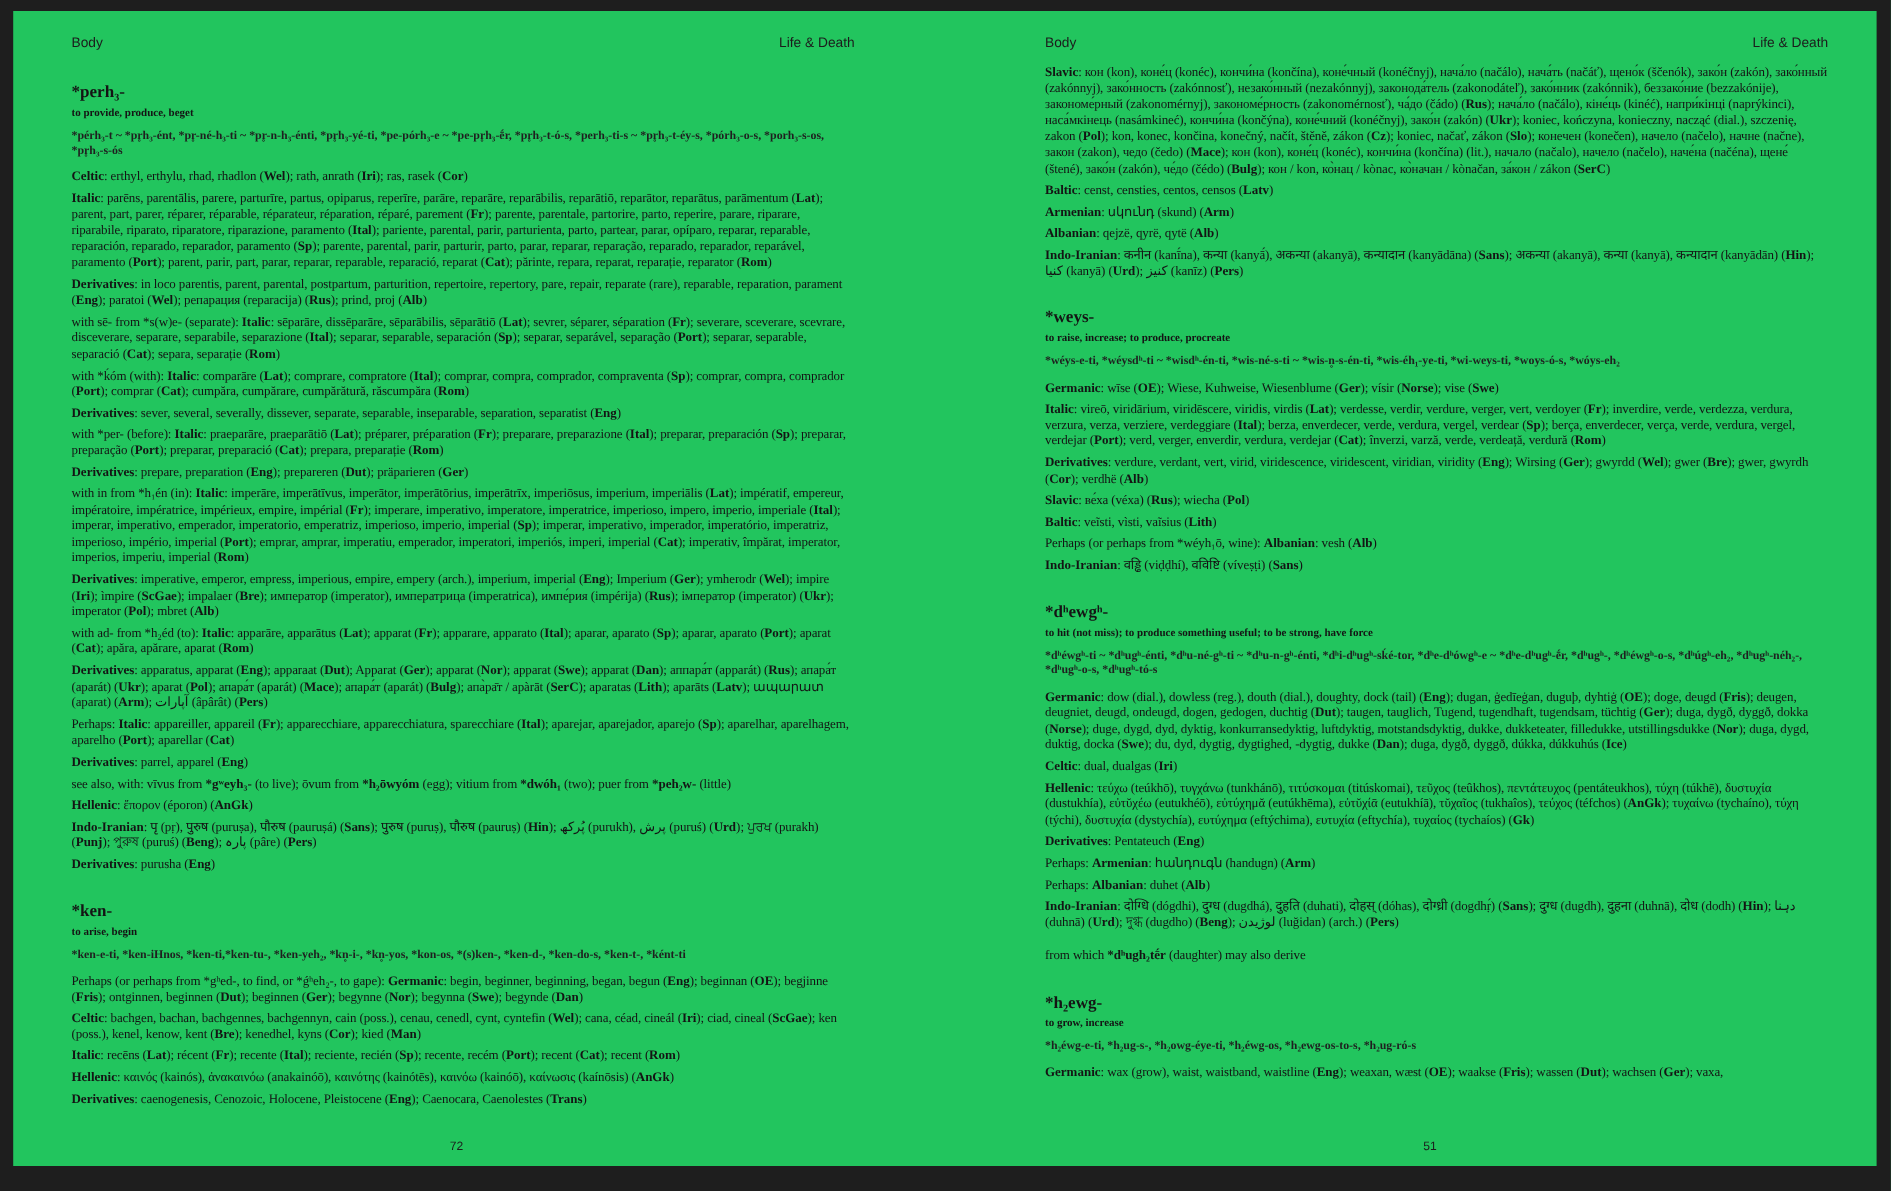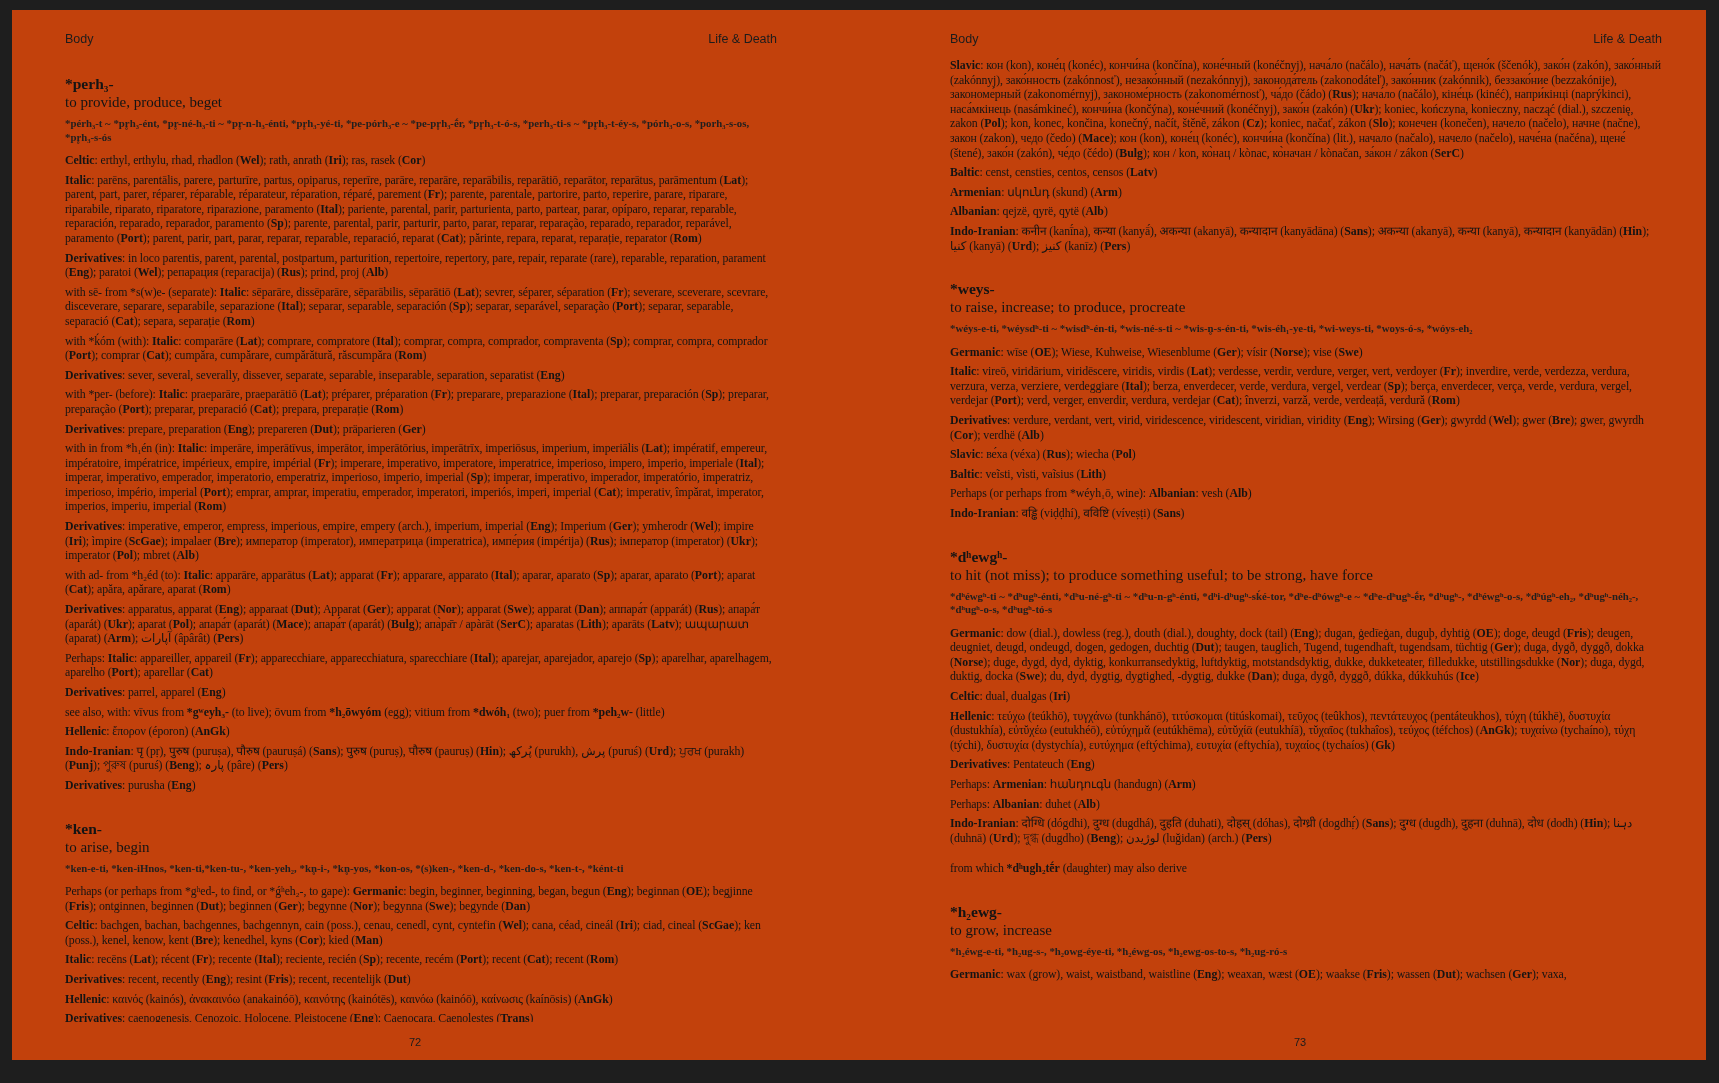--- a/index.html
+++ b/index.html
@@ -5,21 +5,21 @@
 <style>
   html,body{margin:0;padding:0;}
   body{
     width:1719px;height:1083px;overflow:hidden;
     background:#1e1e1e;
     font-family:"Liberation Serif", serif;
     position:relative;
   }
   .sheet{
     position:absolute;left:12px;top:10px;width:1694px;height:1050px;
-    background:#c2410c;
+    background:#22c55e;
   }
   .col{position:absolute;top:0;height:100%;width:712px;}
   .col-left{left:53px;}
   .col-right{left:938px;}
   .runhead{
     position:absolute;top:22px;left:0;right:0;
     display:flex;justify-content:space-between;
     font-family:"Liberation Sans", sans-serif;
     font-size:12.5px;color:#1c1c1c;
   }
@@ -27,21 +27,21 @@
     position:absolute;top:48px;left:0;right:0;bottom:38px;
     overflow:hidden;
     color:#141414;
   }
   .entry{margin-top:26px;}
   .entry.first{margin-top:16px;}
   .headword{
     font-size:15.5px;font-weight:bold;line-height:19px;white-space:pre-wrap;
   }
   .gloss{
-    font-size:15px;font-weight:normal;line-height:19px;margin-bottom:5px;
+    font-size:10px;font-weight:bold;line-height:19px;margin-bottom:5px;
   }
   .forms{
     font-size:10.8px;line-height:13.5px;color:#1f1f1f;margin:0 0 9px 0;font-weight:bold;
   }
   .para{
     font-size:11.8px;line-height:14.6px;margin:0 0 5px 0;
     letter-spacing:-0.1px;
   }
   .para.spaced{margin-top:16px;}
   .para b{letter-spacing:0;}
@@ -86,21 +86,20 @@
         <p class="para"><b>Indo-Iranian</b>: पृ (pṛ), पुरुष (puruṣa), पौरुष (pauruṣá) (<b>Sans</b>); पुरुष (puruṣ), पौरुष (pauruṣ) (<b>Hin</b>); پُرکھ (purukh), پرش (puruś) (<b>Urd</b>); ਪੁਰਖ (purakh) (<b>Punj</b>); পুরুষ (puruś) (<b>Beng</b>); پارہ (pâre) (<b>Pers</b>)</p>
         <p class="para"><b>Derivatives</b>: purusha (<b>Eng</b>)</p>
         <div class="entry">
           <div class="headword">*ken-</div>
           <div class="gloss">to arise, begin</div>
           <div class="forms">*ken-e-ti, *ken-iHnos, *ken-ti,*ken-tu-, *ken-yeh₂, *kn̥-i-, *kn̥-yos, *kon-os, *(s)ken-, *ken-d-, *ken-do-s, *ken-t-, *ként-ti</div>
         </div>
         <p class="para">Perhaps (or perhaps from *gʰed-, to find, or *ǵʰeh₂-, to gape): <b>Germanic</b>: begin, beginner, beginning, began, begun (<b>Eng</b>); beginnan (<b>OE</b>); begjinne (<b>Fris</b>); ontginnen, beginnen (<b>Dut</b>); beginnen (<b>Ger</b>); begynne (<b>Nor</b>); begynna (<b>Swe</b>); begynde (<b>Dan</b>)</p>
         <p class="para"><b>Celtic</b>: bachgen, bachan, bachgennes, bachgennyn, cain (poss.), cenau, cenedl, cynt, cyntefin (<b>Wel</b>); cana, céad, cineál (<b>Iri</b>); ciad, cineal (<b>ScGae</b>); ken (poss.), kenel, kenow, kent (<b>Bre</b>); kenedhel, kyns (<b>Cor</b>); kied (<b>Man</b>)</p>
         <p class="para"><b>Italic</b>: recēns (<b>Lat</b>); récent (<b>Fr</b>); recente (<b>Ital</b>); reciente, recién (<b>Sp</b>); recente, recém (<b>Port</b>); recent (<b>Cat</b>); recent (<b>Rom</b>)</p>
-        <p class="para"><b>Derivatives</b>: recent, recently (<b>Eng</b>); resint (<b>Fris</b>); recent, recentelijk (<b>Dut</b>)</p>
         <p class="para"><b>Hellenic</b>: καινός (kainós), ἀνακαινόω (anakainóō), καινότης (kainótēs), καινόω (kainóō), καίνωσις (kaínōsis) (<b>AnGk</b>)</p>
         <p class="para"><b>Derivatives</b>: caenogenesis, Cenozoic, Holocene, Pleistocene (<b>Eng</b>); Caenocara, Caenolestes (<b>Trans</b>)</p>
       </div>
     <div class="folio">72</div>
   </div>
 
   <div class="col col-right">
     <div class="runhead">
       <span>Body</span>
       <span>Life &amp; Death</span>
@@ -136,16 +135,16 @@
         <p class="para">Perhaps: <b>Albanian</b>: duhet (<b>Alb</b>)</p>
         <p class="para"><b>Indo-Iranian</b>: दोग्धि (dógdhi), दुग्ध (dugdhá), दुहति (duhati), दोहस् (dóhas), दोग्ध्री (dogdhṛ́) (<b>Sans</b>); दुग्ध (dugdh), दुहना (duhnā), दोध (dodh) (<b>Hin</b>); دہنا (duhnā) (<b>Urd</b>); দুগ্ধ (dugdho) (<b>Beng</b>); لوژیدن (luğidan) (arch.) (<b>Pers</b>)</p>
         <p class="para spaced">from which <b>*dʰugh₂tḗr</b> (daughter) may also derive</p>
         <div class="entry">
           <div class="headword">*h₂ewg-</div>
           <div class="gloss">to grow, increase</div>
           <div class="forms">*h₂éwg-e-ti, *h₂ug-s-, *h₂owg-éye-ti, *h₂éwg-os, *h₂ewg-os-to-s, *h₂ug-ró-s</div>
         </div>
         <p class="para"><b>Germanic</b>: wax (grow), waist, waistband, waistline (<b>Eng</b>); weaxan, wæst (<b>OE</b>); waakse (<b>Fris</b>); wassen (<b>Dut</b>); wachsen (<b>Ger</b>); vaxa,</p>
       </div>
-    <div class="folio">73</div>
+    <div class="folio">51</div>
   </div>
 
 </div>
 
 </body></html>

